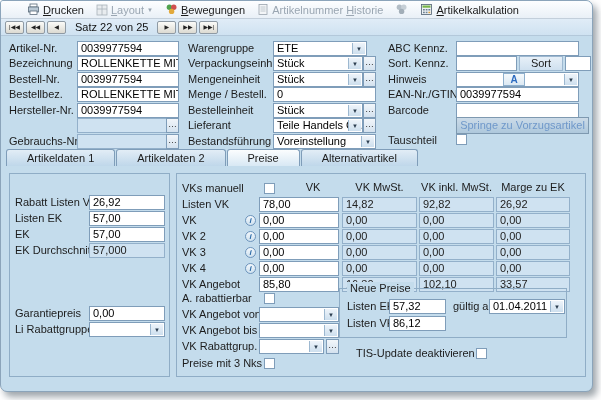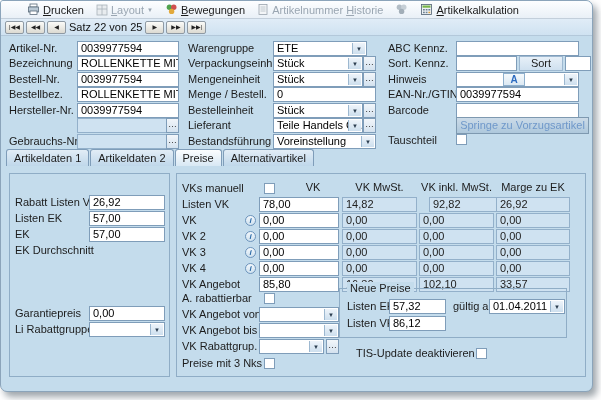--- a/index.html
+++ b/index.html
@@ -18,38 +18,38 @@
   .tlab::first-letter { text-decoration:underline; }
   .tlab.nohk::first-letter { text-decoration:none; }
   .caret { font-size:6px; color:#9aa6b2; }
 
   
   .nav { position:absolute; left:0; top:18px; right:0; height:17px;
          background:linear-gradient(#e0ecf7,#cfe2f1); border-bottom:1px solid #b3c8da;
          display:flex; align-items:center; padding-left:4px; gap:2px; font-size:11px; color:#111; }
   .navbtn { width:19px; height:13px; background:linear-gradient(#fbfbf8,#dcdad2); border:1px solid #8f9aa4;
             border-radius:2px; font-size:6px; line-height:11px; text-align:center; color:#222; overflow:hidden; }
-  .nav .status { margin:0 1px; }
+  .nav .status { margin:0 7px; }
 
   
   .lbl { position:absolute; font-size:11px; color:#1c1c1c; white-space:nowrap; line-height:15px; }
   .fld { position:absolute; height:15px; background:#fff; border:1px solid #7f9db9; font-size:11px;
          line-height:13px; padding:0 3px; color:#000; white-space:nowrap; overflow:hidden; }
   .ro  { background:#cfe2f1; border-color:#93b0ca; color:#222; }
   .ddbtn { position:absolute; right:1px; top:1px; bottom:1px; width:13px;
            background:linear-gradient(#eef4fa,#cddfee); border-left:1px solid #9db8d0;
            font-size:6px; color:#2c3e50; text-align:center; line-height:12px; }
   .dots { position:absolute; height:15px; width:13px; background:linear-gradient(#f2f6fa,#d4e2ef);
           border:1px solid #7f9db9; font-size:9px; text-align:center; line-height:11px; color:#333; }
   .cb { position:absolute; width:11px; height:11px; background:#fff; border:1px solid #7f9db9; }
   .gb { position:absolute; border:1px solid #8fadc6; }
 
   
   .tabs { position:absolute; left:5px; top:148px; display:flex; height:17px; }
-  .tab { font-size:11px; padding:2px 7px 0; border:1px solid #7f9db9; border-bottom:none;
+  .tab { font-size:11px; padding:2px 20px 0; border:1px solid #7f9db9; border-bottom:none;
          border-radius:3px 3px 0 0; background:linear-gradient(#e2edf6,#bfd7ea); margin-right:1px; color:#1b1b1b; white-space:nowrap; }
   .tab.sel { background:linear-gradient(#fbfdfe,#d8e8f4); }
 
   .th { position:absolute; font-size:11px; color:#1b1b1b; text-align:center; white-space:nowrap; }
   .info { position:absolute; width:11px; height:11px; border-radius:50%; border:1px solid #6d94bb;
           background:linear-gradient(#f3f8fc,#cfe1ef); color:#2f6da8; font-size:8px; font-weight:bold;
           font-style:italic; text-align:center; line-height:10px; }
   .btn-springe { position:absolute; background:linear-gradient(#ccdbe8,#aec8dc); border:1px solid #7e99b0;
                  color:#6f98ca; font-size:11px; text-align:center; line-height:15px; white-space:nowrap; overflow:hidden; }
   .btn-bonus { position:absolute; background:linear-gradient(#e7f0f8,#cfe0ef); border:1px solid #9db8d0;
@@ -217,40 +217,41 @@
   <span class="lbl" style="left:14px;top:194px">Rabatt Listen VK</span>
   <div class="fld" style="left:88px;top:194px;width:76px">26,92</div>
 
   <span class="lbl" style="left:14px;top:210px">Listen EK</span>
   <div class="fld" style="left:88px;top:210px;width:76px">57,00</div>
 
   <span class="lbl" style="left:14px;top:226px">EK</span>
   <div class="fld" style="left:88px;top:226px;width:76px">57,00</div>
 
   <span class="lbl" style="left:14px;top:242px">EK Durchschnitt</span>
+  <div class="fld ro" style="left:88px;top:242px;width:76px">57,000</div>
 
   <span class="lbl" style="left:14px;top:305px">Garantiepreis</span>
   <div class="fld" style="left:88px;top:305px;width:76px">0,00</div>
 
   <span class="lbl" style="left:14px;top:321px">Li Rabattgruppe</span>
   <div class="fld" style="left:88px;top:321px;width:76px"><span></span><span class="ddbtn">▼</span></div>
 
   <div class="gb" style="left:175px;top:172px;width:410px;height:204px"></div>
 
   <span class="lbl" style="left:181px;top:180px">VKs manuell</span>
   <span class="cb" style="left:263px;top:182px"></span>
   <span class="th" style="left:286px;top:180px;width:52px">VK</span>
   <span class="th" style="left:341px;top:180px;width:75px">VK MwSt.</span>
   <span class="th" style="left:418px;top:180px;width:75px">VK inkl. MwSt.</span>
   <span class="th" style="left:495px;top:180px;width:74px">Marge zu EK</span>
 
   <span class="lbl" style="left:181px;top:196px">Listen VK</span>
   <div class="fld" style="left:258px;top:196px;width:80px">78,00</div>
   <div class="fld ro" style="left:341px;top:196px;width:75px">14,82</div>
-  <div class="fld ro" style="left:428px;top:196px;width:75px">92,82</div>
+  <div class="fld ro" style="left:418px;top:196px;width:75px">92,82</div>
   <div class="fld ro" style="left:495px;top:196px;width:74px">26,92</div>
 
   <span class="lbl" style="left:181px;top:212px">VK</span>
   <span class="info" style="left:244px;top:214px">i</span>
   <div class="fld" style="left:258px;top:212px;width:80px">0,00</div>
   <div class="fld ro" style="left:341px;top:212px;width:75px">0,00</div>
   <div class="fld ro" style="left:418px;top:212px;width:75px">0,00</div>
   <div class="fld ro" style="left:495px;top:212px;width:74px">0,00</div>
 
   <span class="lbl" style="left:181px;top:228px">VK 2</span>

